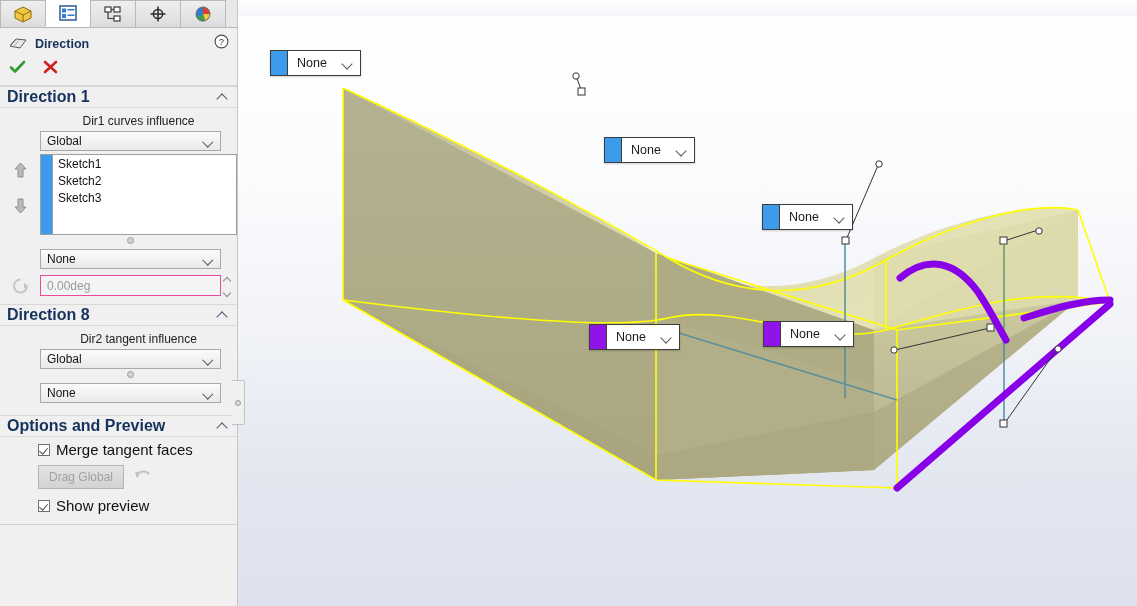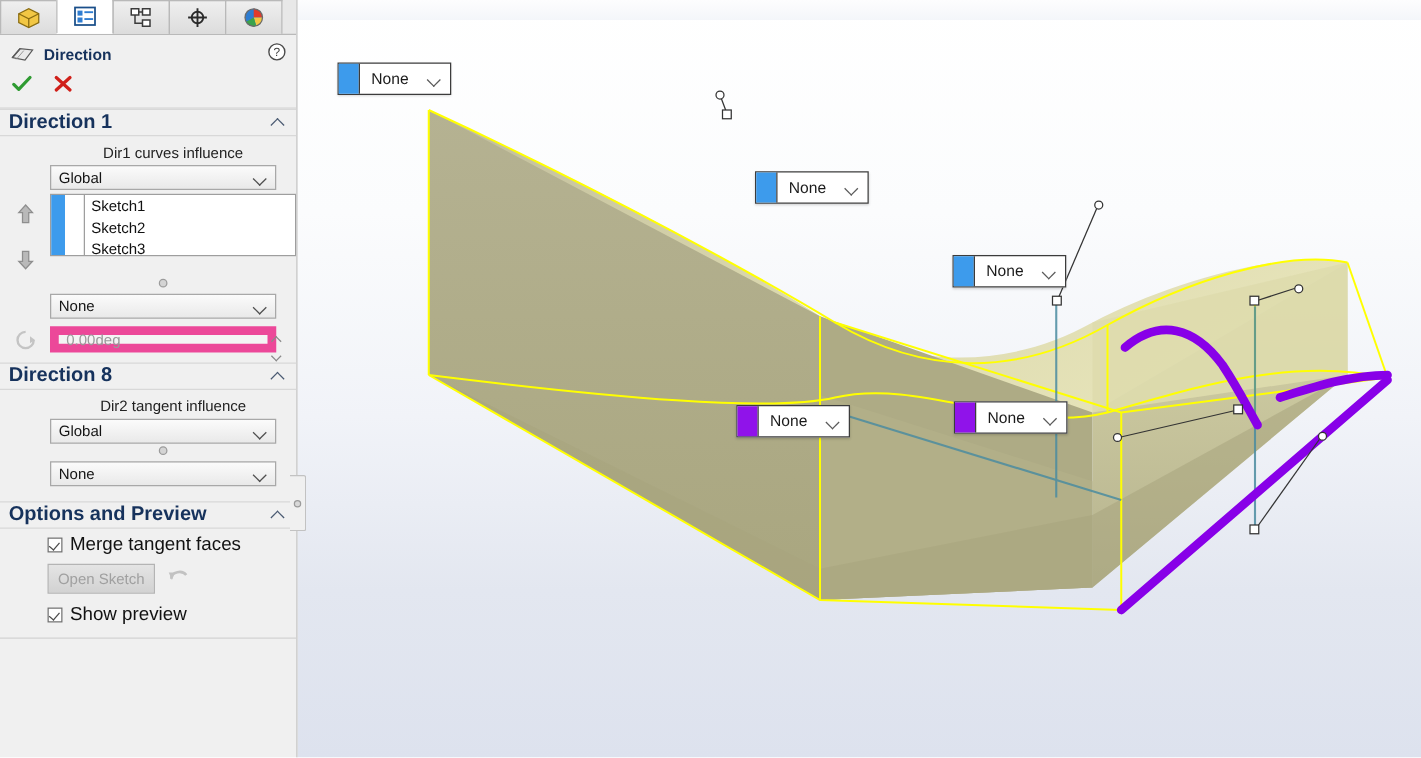--- a/index.html
+++ b/index.html
@@ -146,25 +146,24 @@
   }
 
   .listrow { display:flex; align-items:flex-start; margin-top:3px; }
   .arrowcol {
     width:40px; display:flex; flex-direction:column;
     align-items:center; gap:14px; padding-top:8px;
   }
   .listbox {
     position:relative;
     flex:1; 
-    height:50px;
+    height:81px;
     border:1px solid #9e9e9e;
     background:#ffffff;
     display:flex;
-    gap:15px;
   }
   .listbox.focus { border:1px solid #5aaaf0; }
   .colorstrip { width:11px; }
   .colorstrip.blue { background:#3d9bec; }
   .colorstrip.purple { background:#9013ea; }
   .lb-inner { flex:1; border-left:1px solid #9e9e9e; background:#fff; padding:1px 0 0 0; }
   .lb-inner.tint { background:#cfe4f8; }
   .lb-item {
     font-size:12px; color:#111;
     padding:1px 0 1px 5px; line-height:15px;
@@ -177,21 +176,21 @@
   }
   .dot-handle i {
     width:7px;height:7px;border-radius:50%;
     background:#d4d4d4;border:1px solid #9b9b9b;display:block;
   }
 
   .spinrow { display:flex; align-items:center; margin-top:6px; }
   .spin-ico { width:40px; display:flex; justify-content:center; }
   .spinbox {
     flex:1; margin-right:16px; height:21px;
-    border:7px solid #ec4899; background:#f4f4f4;
+    border:1px solid #ec4899; background:#f4f4f4;
     display:flex; align-items:center; padding-left:6px;
     position:relative;
   }
   .spinbox .sv { font-size:12px; color:#9a9a9a; }
   .spin-arrows {
     position:absolute; right:-12px; top:1px;
     width:11px; height:19px;
     display:flex;flex-direction:column;justify-content:space-between;
     align-items:center;
   }
@@ -545,21 +544,21 @@
     </div>
 
     <div class="optrow">
       <span class="cbox checked"></span>
       <span class="olabel">Merge tangent faces</span>
     </div>
 
 
     <div class="btnrow">
       <div class="gbtn">
-        <span>Open Sketch</span>
+        <span>Drag Global</span>
       </div>
       <span>
         <svg width="19" height="18" viewBox="0 0 19 18">
           <path d="M4,11 C4,5 13,4 16,8" fill="none" stroke="#c2c2c2" stroke-width="2.1"></path>
           <path d="M2,6 L7,6 L4.5,12 Z" fill="#c2c2c2"></path>
         </svg>
       </span>
     </div>
 
     <div class="optrow">

